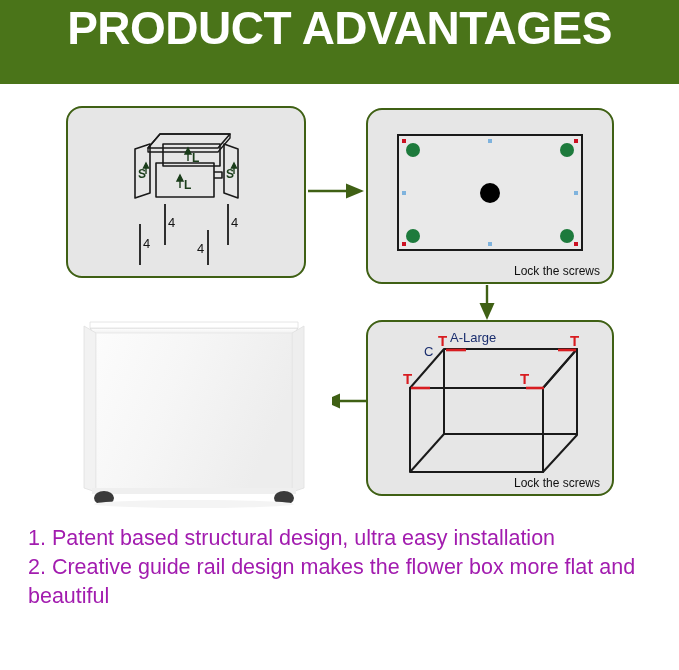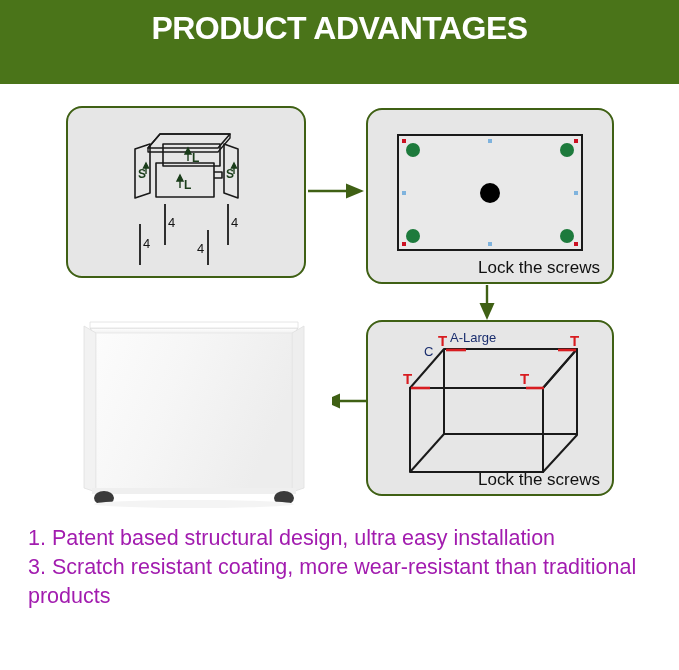--- a/index.html
+++ b/index.html
@@ -14,21 +14,21 @@
   }
   
   #banner{
     position:absolute;left:0;top:0;width:679px;height:84px;
     background:#4a7419;
   }
   #banner-title{
     position:absolute;left:0;top:0;width:679px;height:60px;
     display:flex;align-items:center;justify-content:center;
     color:#ffffff;
-    font-size:32px;
+    font-size:46px;
     font-weight:bold;
     letter-spacing:-0.5px;
     line-height:1;
     white-space:nowrap;
     padding-bottom:4px;
     box-sizing:border-box;
   }
   
   .panel{
     position:absolute;
@@ -37,21 +37,21 @@
     border-radius:16px;
     box-sizing:border-box;
   }
   #panel-explode{left:66px;top:106px;width:240px;height:172px;}
   #panel-screws {left:366px;top:108px;width:248px;height:176px;}
   #panel-frame  {left:366px;top:320px;width:248px;height:176px;}
 
   .panel-caption{
     position:absolute;
     right:12px;bottom:4px;
-    font-size:17px;
+    font-size:12px;
     color:#101010;
     white-space:nowrap;
   }
   .panel svg{position:absolute;left:0;top:0;}
 
   
   .arrow{position:absolute;}
 
   
   #product-photo{
@@ -236,14 +236,14 @@
 
     <ellipse cx="52" cy="206" rx="10" ry="7" fill="#3a3a3a"></ellipse>
     <ellipse cx="232" cy="206" rx="10" ry="7" fill="#3a3a3a"></ellipse>
 
     <ellipse cx="142" cy="212" rx="100" ry="4" fill="#f4f4f4"></ellipse>
   </svg>
 </div>
 
 <div id="advantages">
   <div class="adv-line">1. Patent based structural design, ultra easy installation</div>
-  <div class="adv-line">3. Scratch resistant coating, more wear-resistant than traditional products</div>
+  <div class="adv-line">2. Creative guide rail design makes the flower box more flat and beautiful</div>
 </div>
 
 </body></html>

